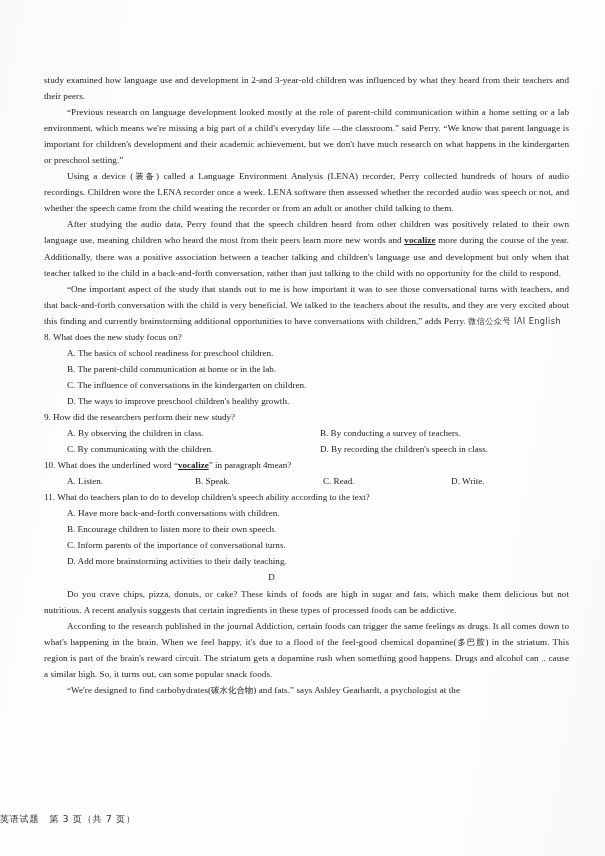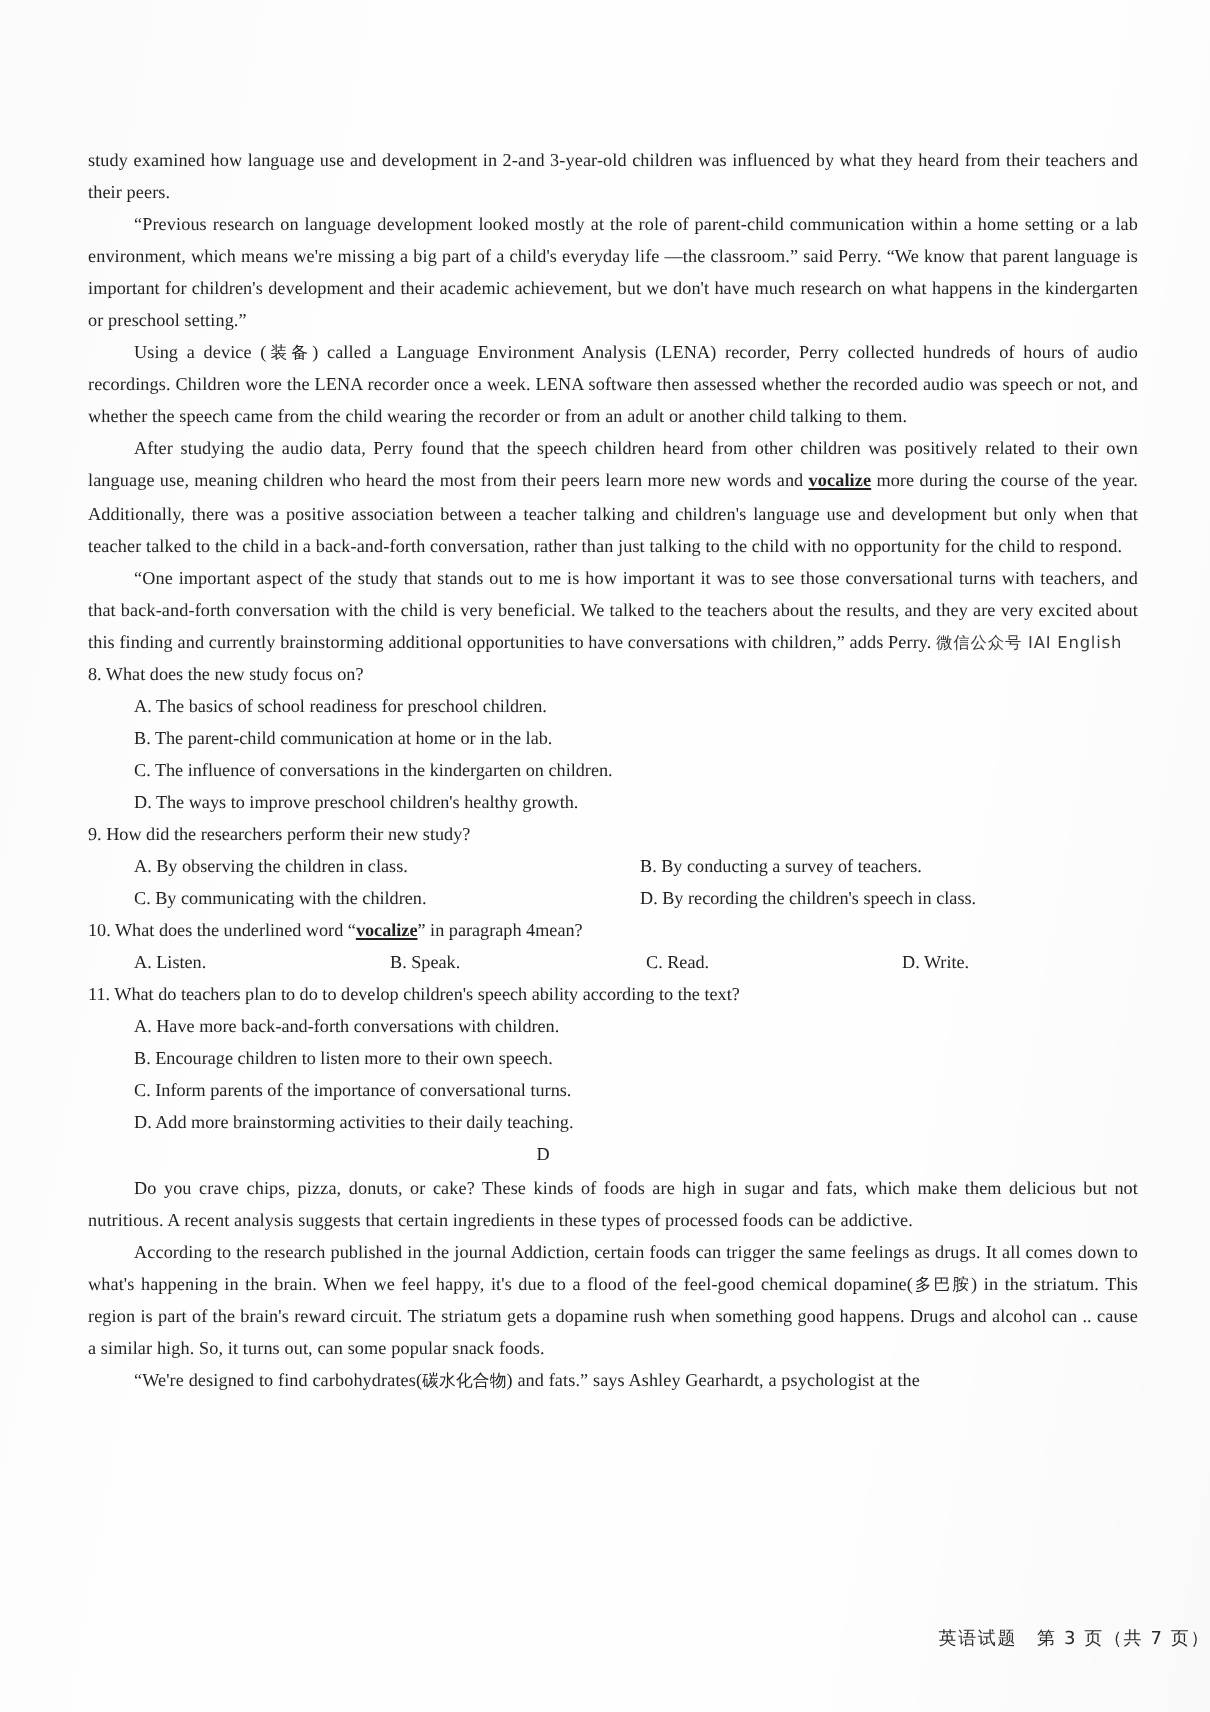--- a/index.html
+++ b/index.html
@@ -123,21 +123,21 @@
     margin: 0;
     color: #232323;
     padding-right: 70px;
   }
 
   .footer {
     position: absolute;
     left: 0;
     right: 0;
     bottom: 30px;
-    text-align: right;
+    text-align: left;
     font-family: "DejaVu Sans", sans-serif;
     font-size: 9px;
     color: #2a2a2a;
     letter-spacing: 0.8px;
   }
   .footer .spacer { display: inline-block; width: 10px; }
 </style>
 </head>
 <body>
 

